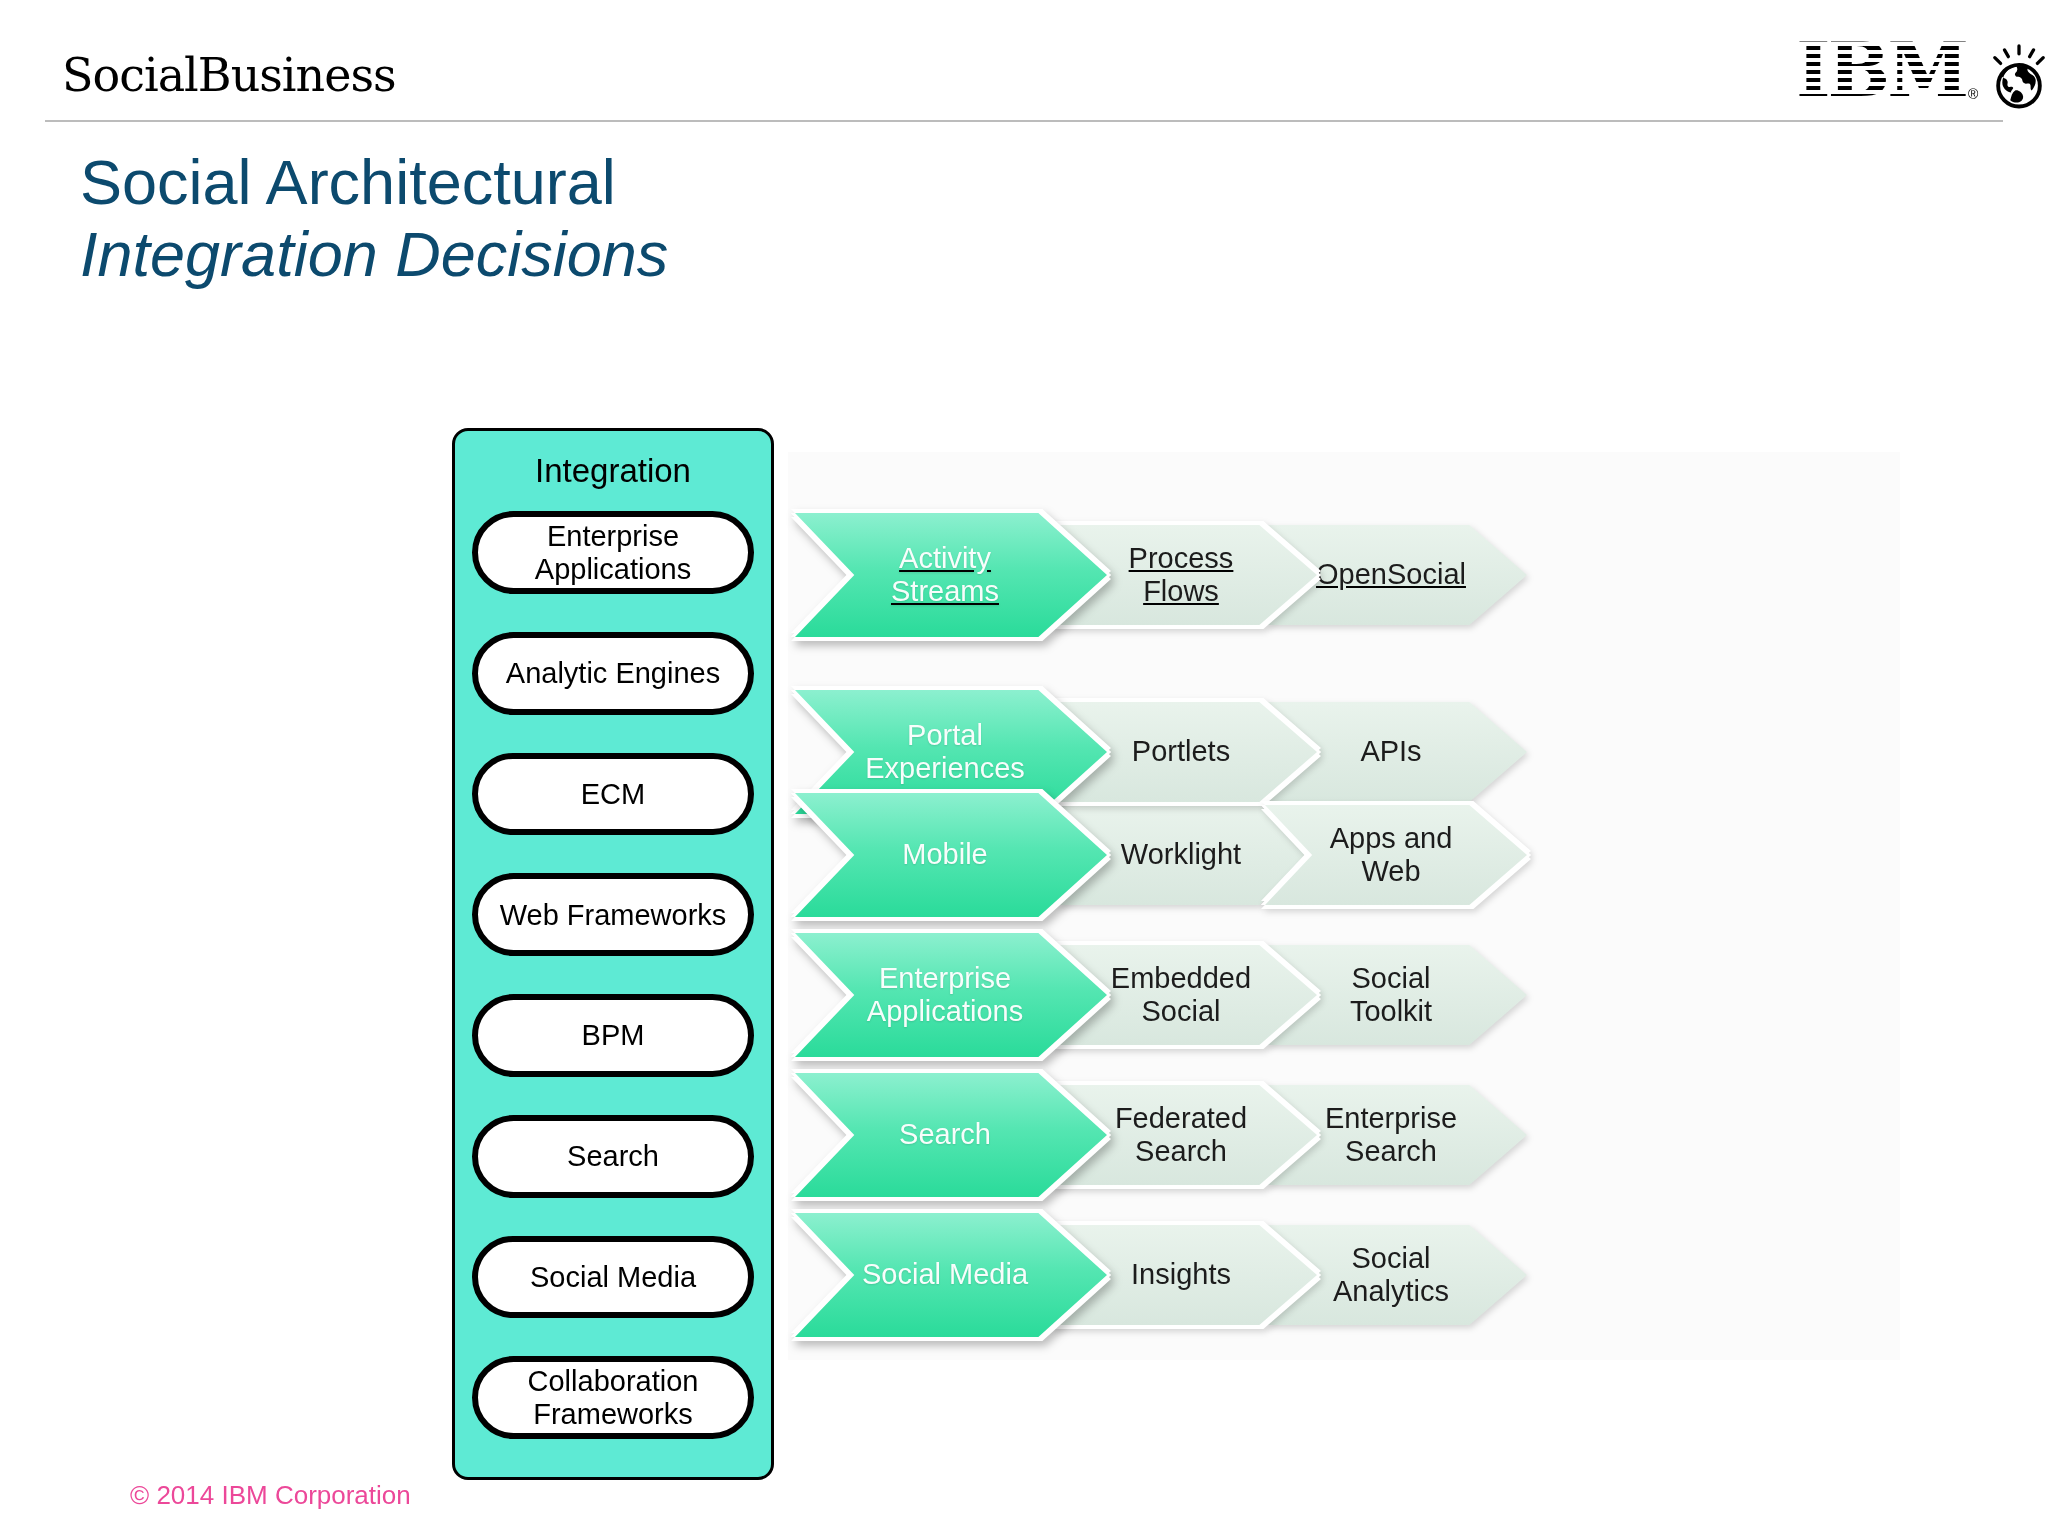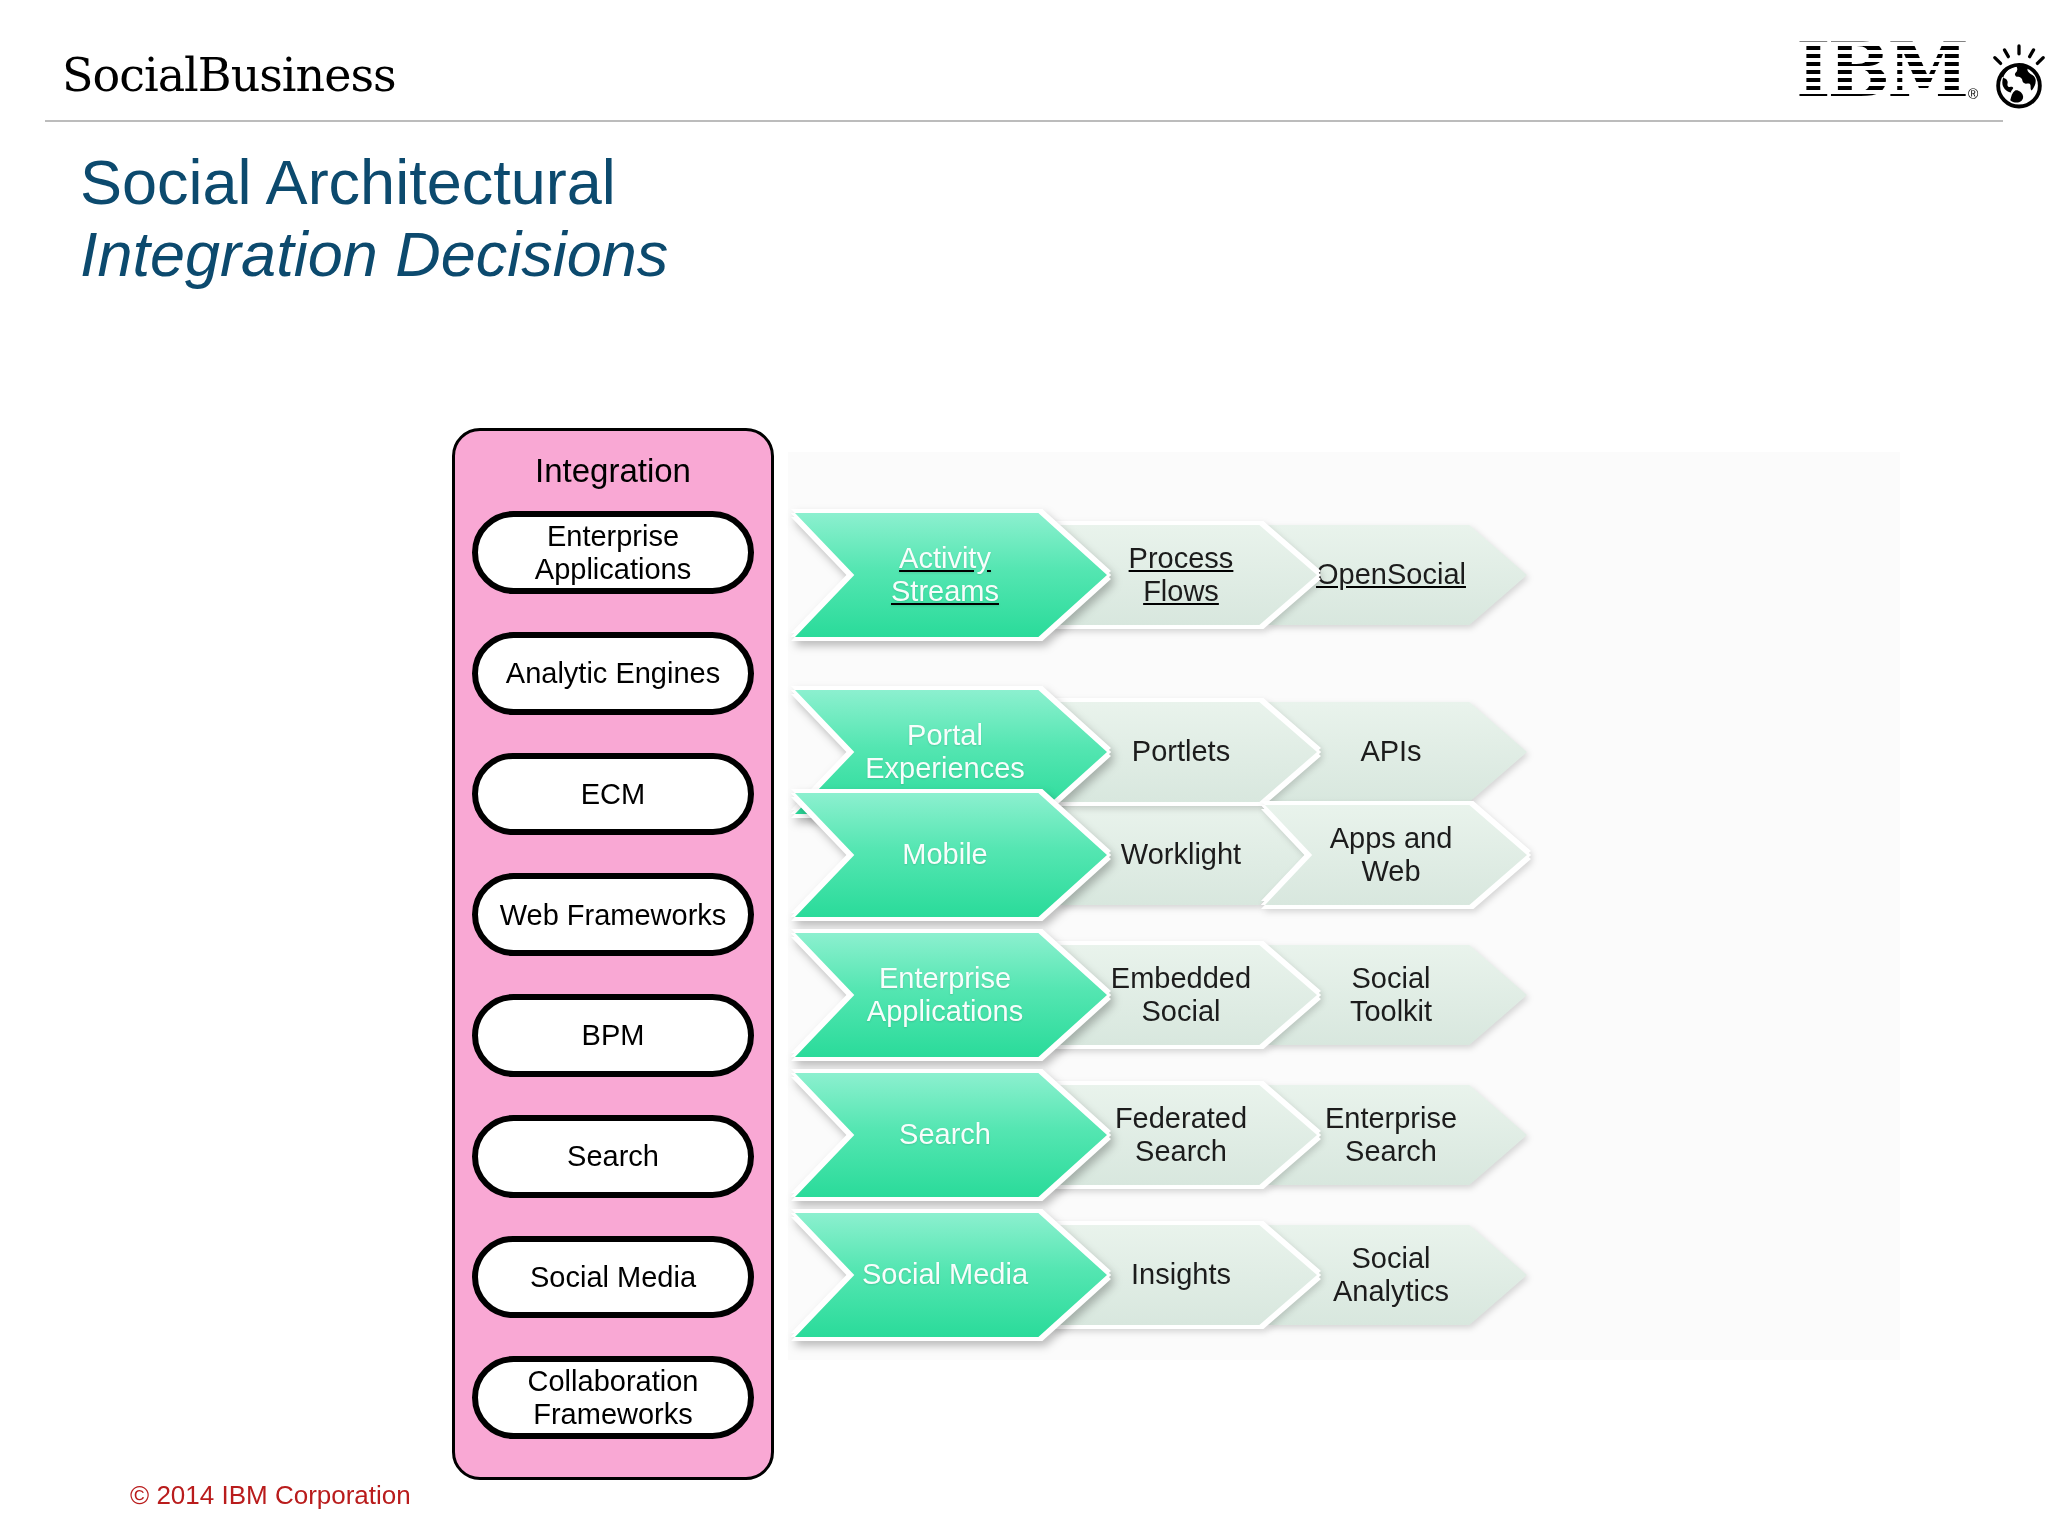--- a/index.html
+++ b/index.html
@@ -51,23 +51,23 @@
   
   .arrows-backdrop{
     position:absolute;left:788px;top:452px;width:1112px;height:908px;
     background:rgba(0,0,0,0.015);
   }
 
   
   .panel{
     position:absolute;left:452px;top:428px;
     width:322px;height:1052px;
-    background:#f9a8d4;
+    background:#5eead4;
     border:3px solid #000;
-    border-radius:28px;
+    border-radius:16px;
     box-sizing:border-box;
     display:flex;flex-direction:column;align-items:center;
   }
   .panel-label{
     height:84px;display:flex;align-items:center;
     font-size:33px;color:#000;
   }
   .pill{
     width:282px;height:86px;
     box-sizing:border-box;
@@ -121,21 +121,21 @@
     clip-path:polygon(0% 0%, 78% 0%, 100% 50%, 78% 100%, 0% 100%, 18% 50%);
     background:linear-gradient(180deg,#e9f3ec 0%,#d8e7de 100%);
     color:#1c1c1c;
     font-size:29px;line-height:1.15;
     padding:0 55px 0 45px;
   }
 
   
   .footer{
     position:absolute;left:130px;top:1480px;
-    font-size:26px;color:#b91c1c;
+    font-size:26px;color:#ec4899;
   }
 </style>
 </head>
 <body>
 
 <div class="slide">
 
   <div class="brand">
     <span class="light">Social</span><span class="bold">Business</span>
   </div>

